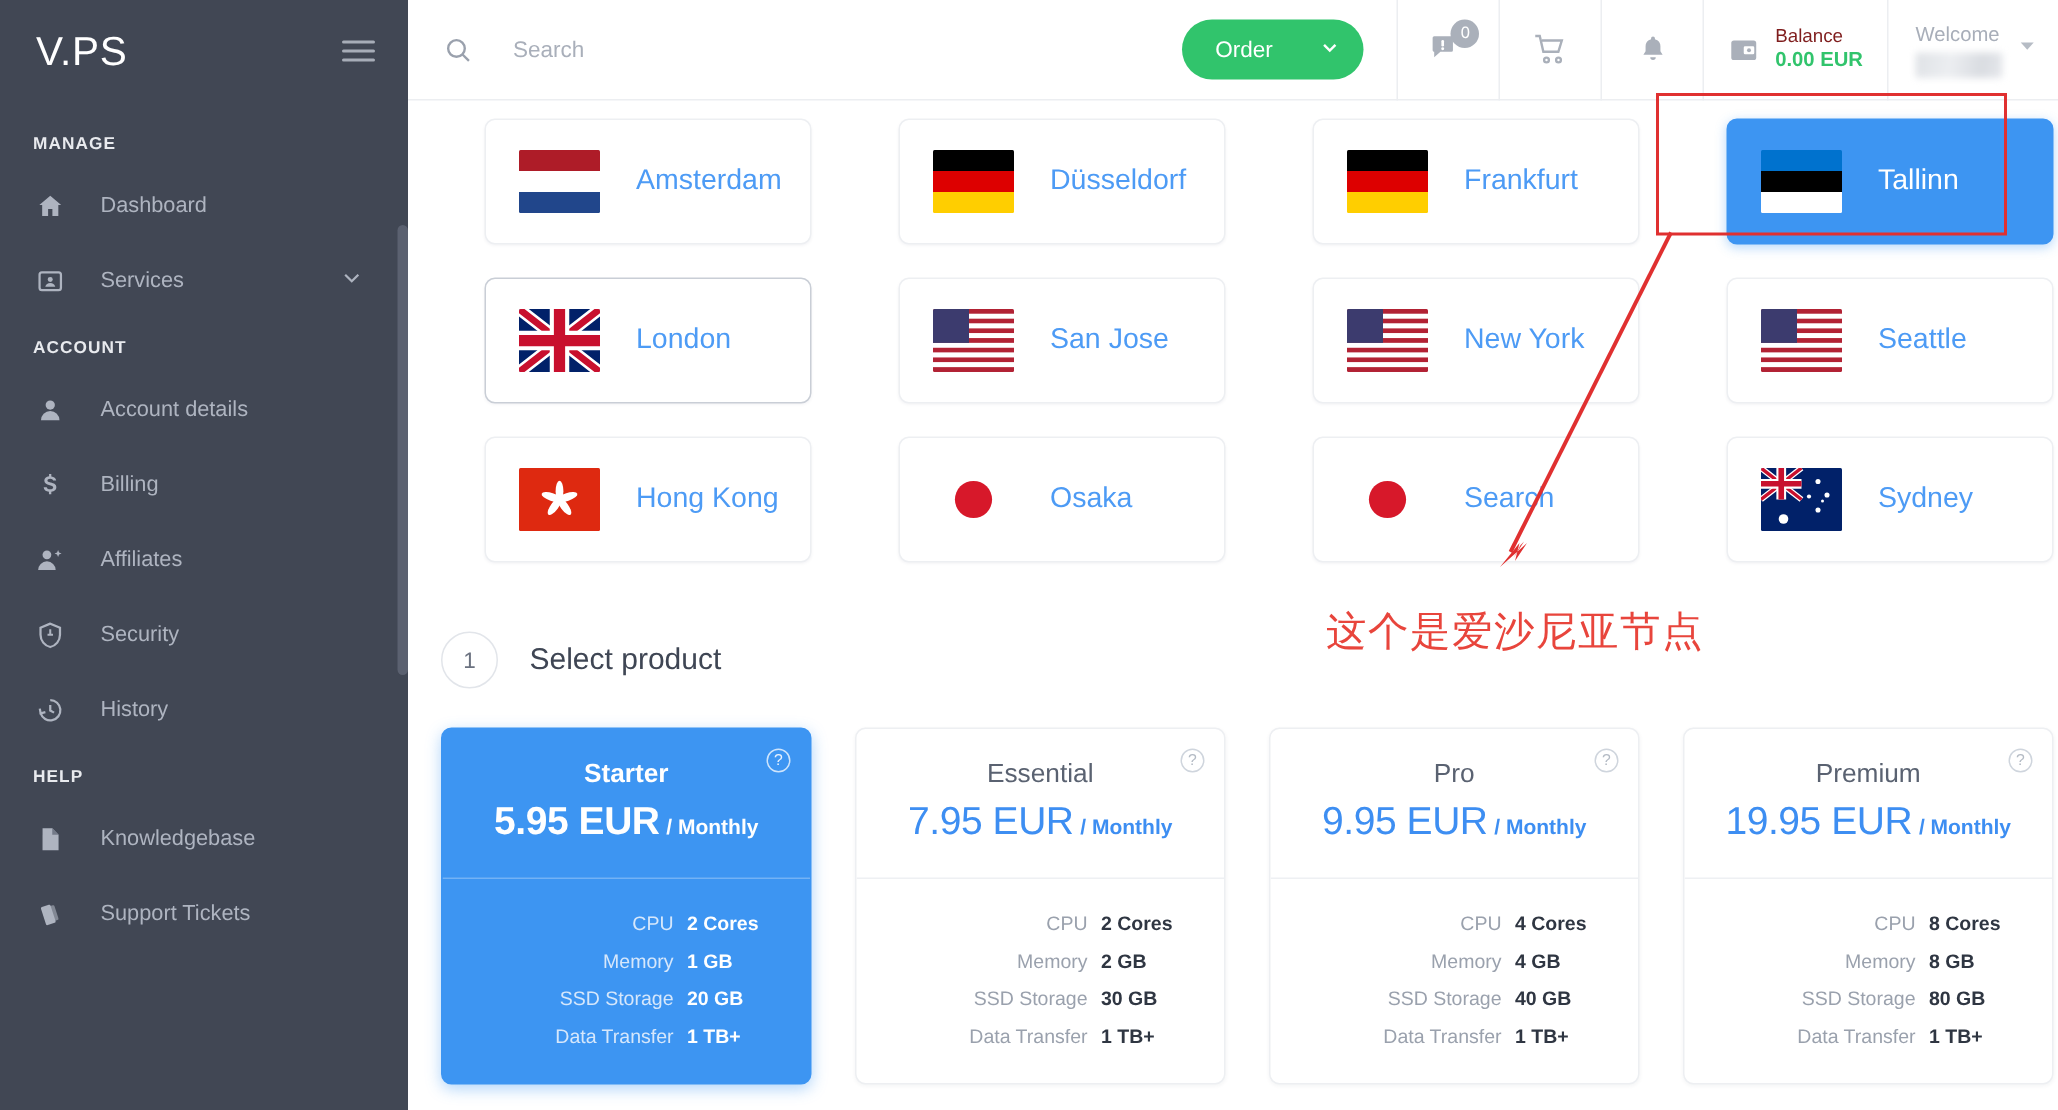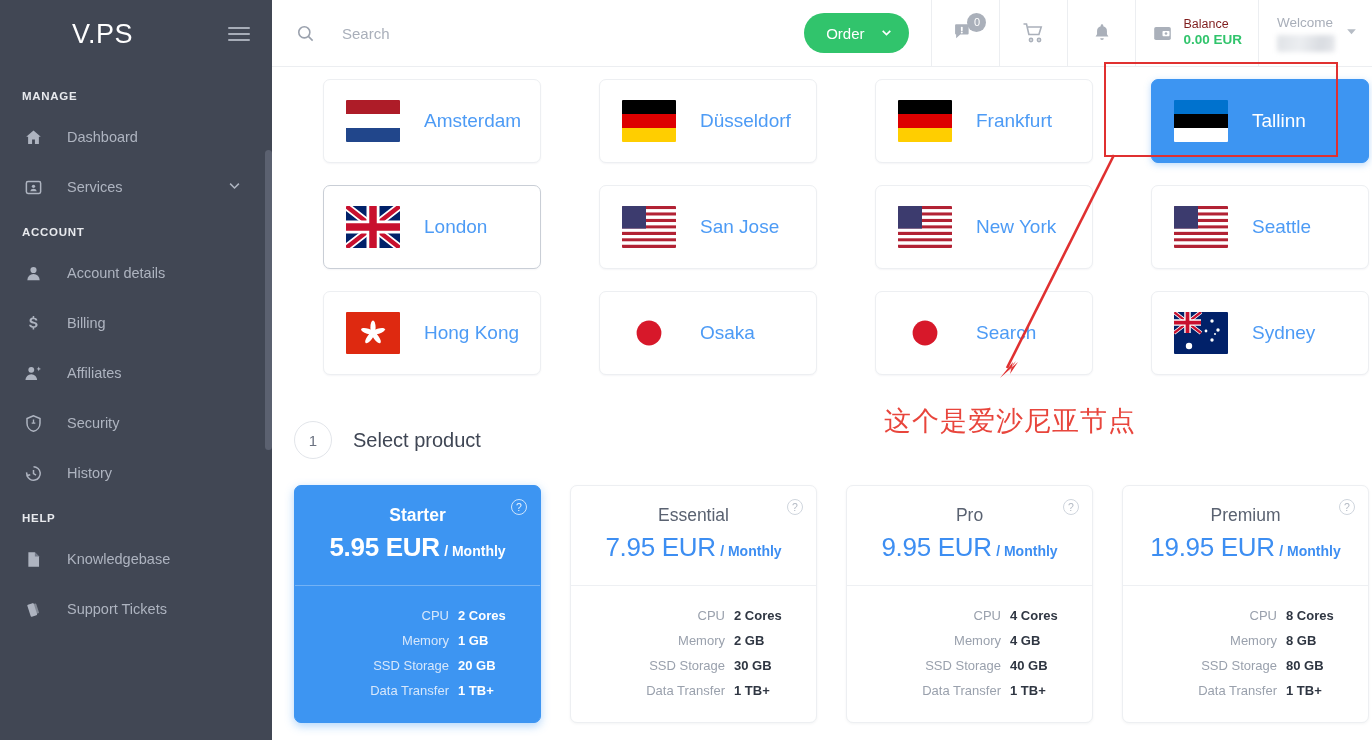--- a/index.html
+++ b/index.html
@@ -13,21 +13,21 @@
 
   
   .sidebar {
     width: 272px; flex: 0 0 272px; height: 740px;
     background: #414754;
     position: relative;
     overflow: hidden;
   }
   .sb-brandrow {
     height: 68px; display: flex; align-items: center;
-    padding: 0 22px 0 24px; justify-content: space-between; margin-left: 48px;
+    padding: 0 22px 0 24px; justify-content: space-between;
   }
   .sb-logo {
     color: #ffffff; font-size: 27px; letter-spacing: 0.5px;
     font-weight: 400; line-height: 1;
   }
   .hamburger { width: 22px; cursor: pointer; }
   .hamburger span {
     display: block; height: 2px; background: #a7adb8;
     border-radius: 1px; margin: 4px 0;
   }
@@ -76,21 +76,21 @@
     border: 0; outline: 0; margin-left: 27px;
     font-size: 15px; font-family: inherit;
     color: #49505c; width: 430px; background: transparent;
   }
   .search-input::placeholder { color: #a9afba; }
 
   .order-btn {
     background: #31c46c; color: #fff; border: 0;
     height: 40px; padding: 0 16px 0 22px; border-radius: 20px;
     font-size: 15px; font-family: inherit; cursor: pointer;
-    display: flex; align-items: center; gap: 16px;
+    display: flex; align-items: center; gap: 32px;
     margin-right: 22px;
   }
 
   .tb-cell {
     height: 67px; display: flex; align-items: center;
     justify-content: center; border-left: 1px solid #eceef1;
     position: relative; cursor: pointer;
   }
   .tb-cell.icoc { width: 68px; }
   .tb-cell.balc { padding: 0 16px; gap: 10px; }

